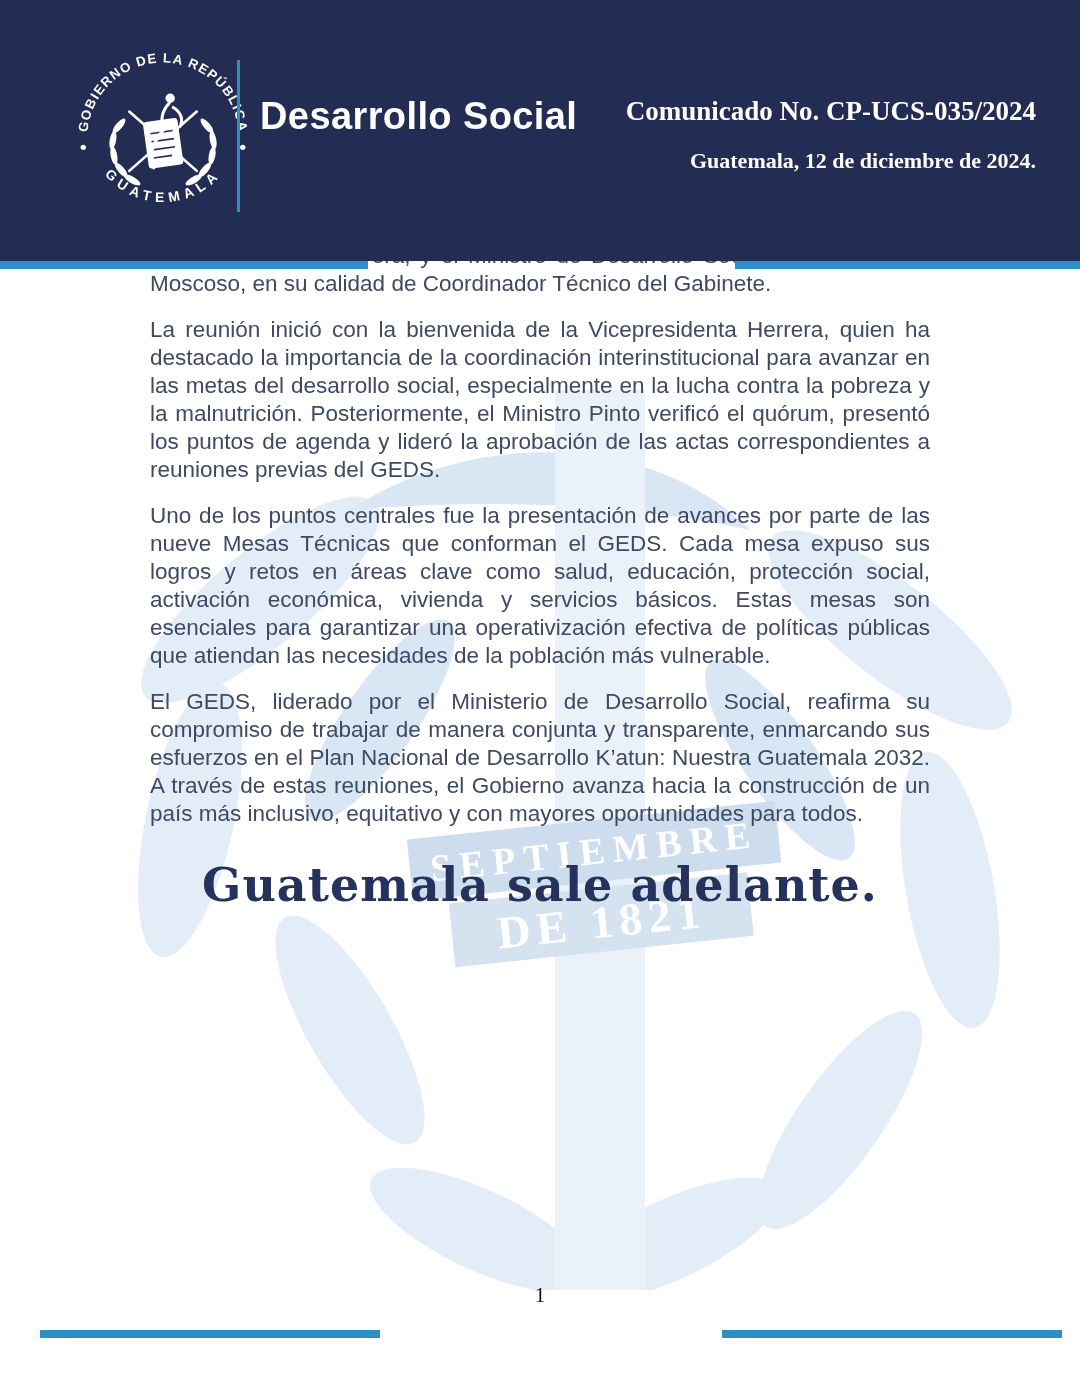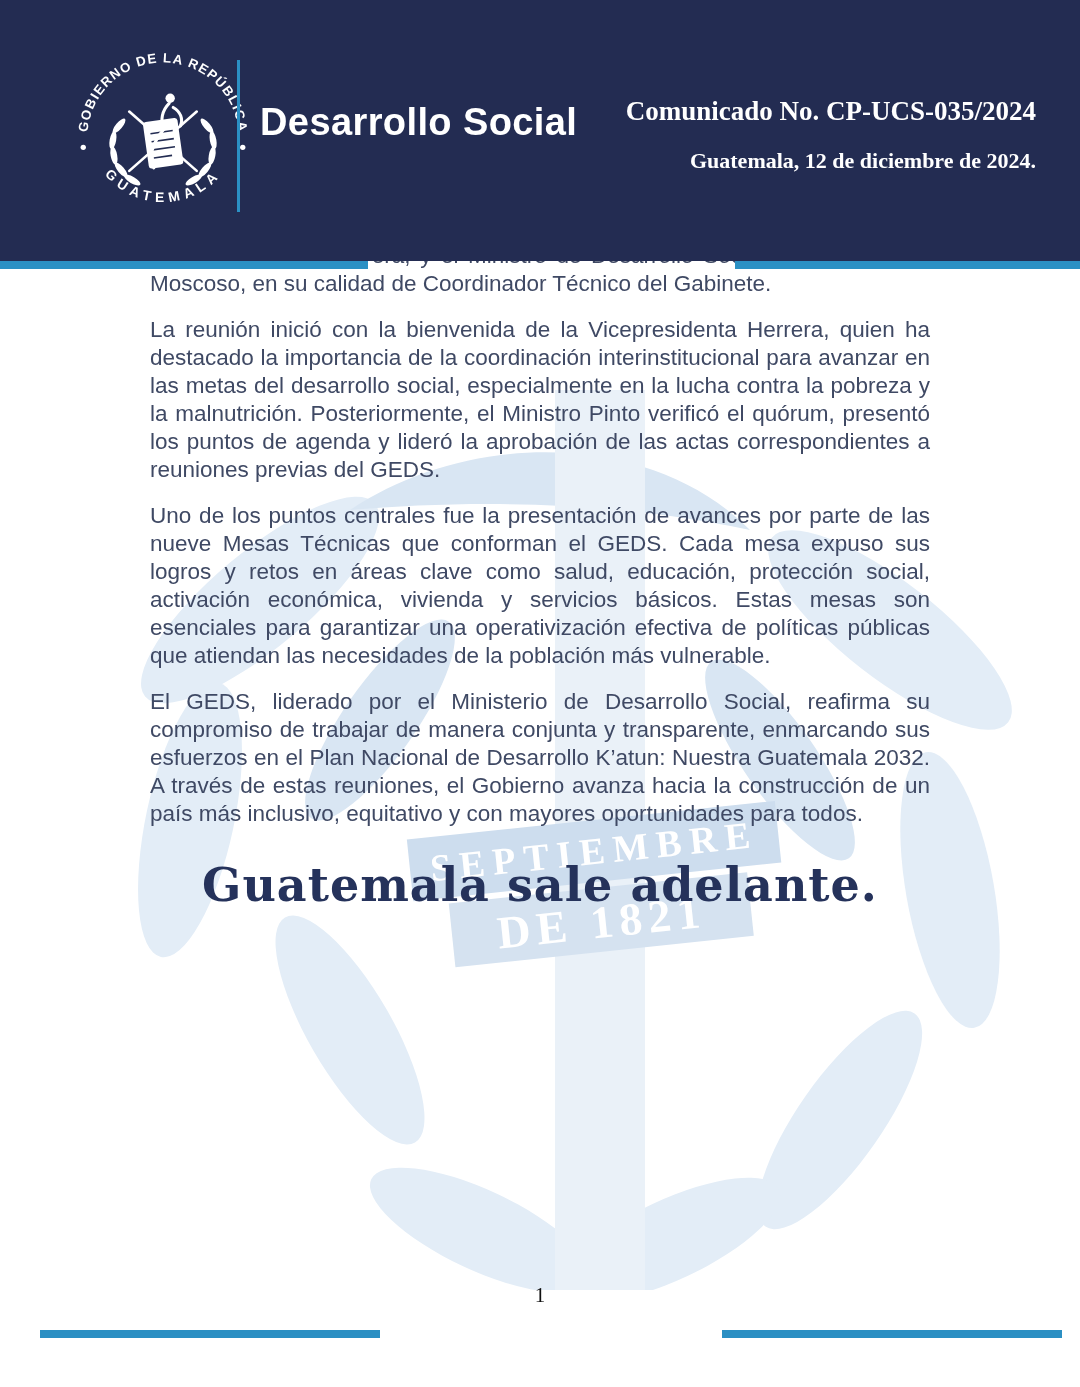--- a/index.html
+++ b/index.html
@@ -5,21 +5,21 @@
   html,body{margin:0;padding:0;}
   body{background:#ffffff;font-family:"Liberation Sans",sans-serif;}
   .page{position:relative;width:1080px;height:1387px;background:#ffffff;overflow:hidden;}
 
   
   .band{position:absolute;top:0;left:0;width:1080px;height:261px;background:#232c52;z-index:3;}
   .seal{position:absolute;left:72px;top:40px;width:182px;height:182px;}
   .divider{position:absolute;left:237px;top:60px;width:3px;height:152px;background:#2b90c4;}
   .ministry{position:absolute;left:260px;top:88px;color:#ffffff;line-height:1.17;}
   .ministry .l1{font-size:36px;font-weight:400;letter-spacing:.5px;opacity:.97;}
-  .ministry .l2{font-size:38px;font-weight:700;letter-spacing:.4px;margin-top:12px;}
+  .ministry .l2{font-size:38px;font-weight:700;letter-spacing:.4px;margin-top:6px;}
   .comunicado{position:absolute;right:44px;top:96px;color:#ffffff;font-family:"Liberation Serif",serif;font-weight:700;font-size:27px;text-align:right;}
   .dateline{position:absolute;right:44px;top:148px;color:#ffffff;font-family:"Liberation Serif",serif;font-weight:700;font-size:22px;text-align:right;}
   .stripe{position:absolute;top:261px;height:8px;background:#2b90c4;z-index:3;}
   .stripe.left{left:0;width:368px;}
   .stripe.right{left:735px;width:345px;}
 
   
   .watermark{position:absolute;left:50px;top:390px;width:980px;height:900px;z-index:1;}
 
   

